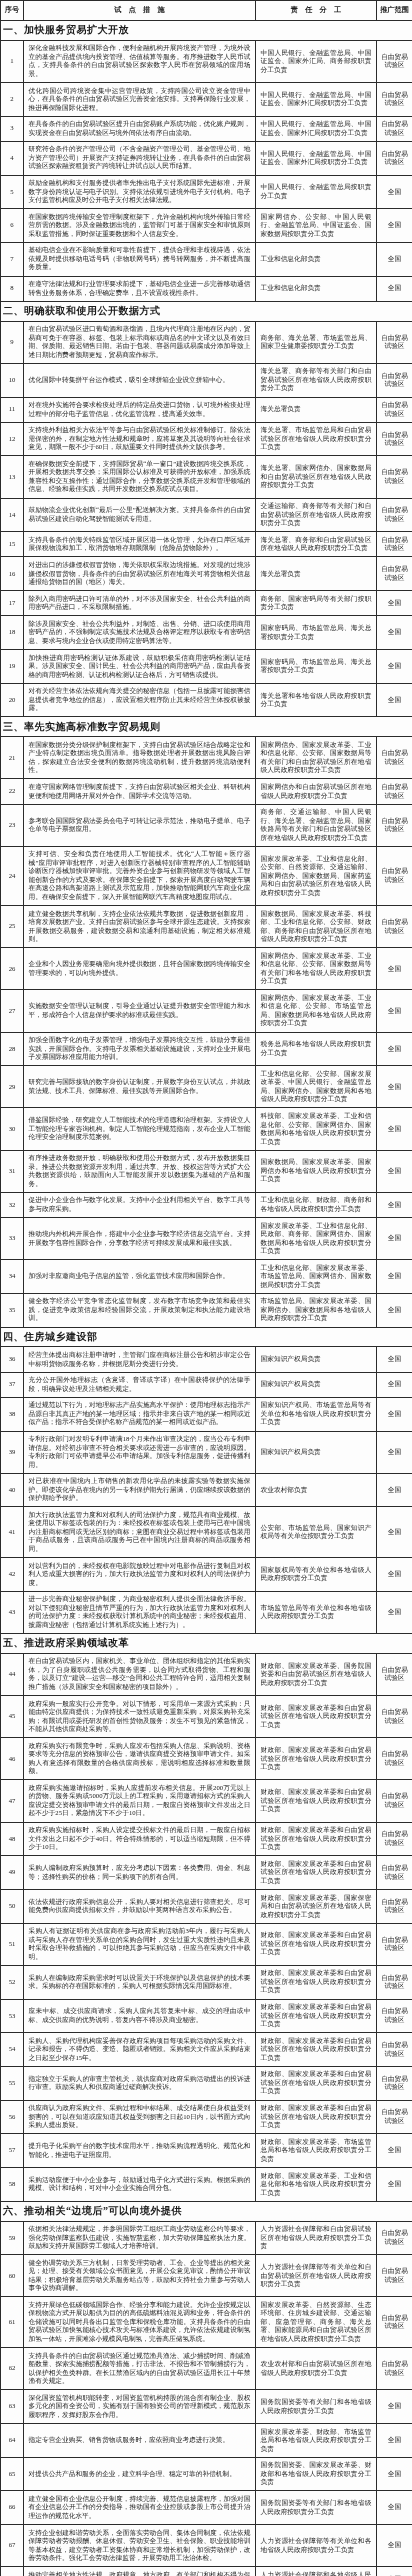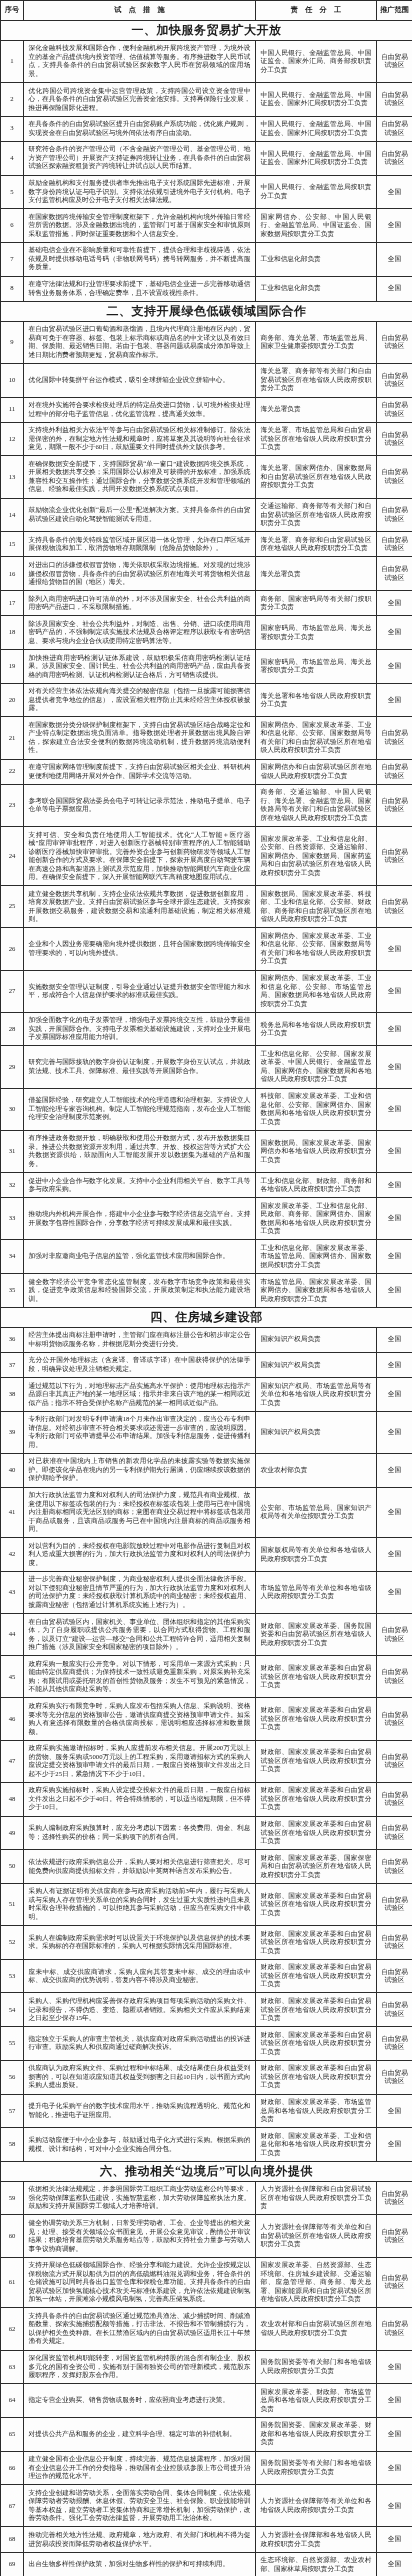--- a/index.html
+++ b/index.html
@@ -4,21 +4,21 @@
 <style>
   html,body{margin:0;padding:0;background:#fdfdfd;}
   body{width:412px;font-family:"Liberation Serif","DejaVu Serif",serif;color:#1c1c1c;}
   table{width:412px;border-collapse:collapse;table-layout:fixed;background:#fdfdfd;border:1px solid #2b2b2b;}
   col.c-no{width:23px;}
   col.c-measure{width:232px;}
   col.c-resp{width:121px;}
   col.c-scope{width:36px;}
   th,td{border:0.5px solid #2b2b2b;vertical-align:middle;font-size:6.7px;line-height:8.5px;padding:3.6px 4.6px;box-sizing:border-box;}
   thead th{font-weight:bold;text-align:center;font-size:7.2px;padding:5.2px 1px;}
-  td.section-title{font-weight:bold;text-align:center;font-size:12px;padding:5.2px 2.1px;letter-spacing:0.5px;}
+  td.section-title{font-weight:bold;text-align:left;font-size:10px;padding:5.2px 2.1px;letter-spacing:0.5px;}
   td.cell-no{text-align:center;padding:3.6px 1px;}
   td.cell-measure{text-align:justify;text-justify:inter-ideograph;}
   td.cell-resp{text-align:justify;text-justify:inter-ideograph;}
   td.cell-scope{text-align:center;padding:3.6px 2.1px;}
   tbody tr{page-break-inside:avoid;}
 </style>
 </head>
 <body>
 
 <table>
@@ -82,21 +82,21 @@
         <td class="cell-resp">工业和信息化部负责</td>
         <td class="cell-scope">全国</td>
       </tr>
       <tr>
         <td class="cell-no">8</td>
         <td class="cell-measure">在遵守法律法规和行业管理要求前提下，基础电信企业进一步完善移动通信转售业务服务体系，合理确定费率，且不设置歧视性条件。</td>
         <td class="cell-resp">工业和信息化部负责</td>
         <td class="cell-scope">全国</td>
       </tr>
       <tr>
-        <td colspan="4" class="section-title">二、支持开展绿色低碳领域国际合作</td>
+        <td colspan="4" class="section-title">二、明确获取和使用公开数据方式</td>
       </tr>
       <tr>
         <td class="cell-no">9</td>
         <td class="cell-measure">在自由贸易试验区进口葡萄酒和蒸馏酒，且境内代理商注册地在区内的，贸易商可免于在容器、标签、包装上标示商标或商品名的中文译文以及有效日期、保质期、最迟销售日期。若由于包装、容器问题或易腐成分添加导致上述日期比消费者预期更短，贸易商应作标示。</td>
         <td class="cell-resp">商务部、海关总署、市场监管总局、国家卫生健康委按职责分工负责</td>
         <td class="cell-scope">自由贸易试验区</td>
       </tr>
       <tr>
         <td class="cell-no">10</td>
         <td class="cell-measure">优化国际中转集拼平台运作模式，吸引全球拼箱企业设立拼箱中心。</td>
@@ -157,20 +157,23 @@
         <td class="cell-resp">国家密码局、市场监管总局、海关总署按职责分工负责</td>
         <td class="cell-scope">全国</td>
       </tr>
       <tr>
         <td class="cell-no">20</td>
         <td class="cell-measure">对有关经营主体依法依规向海关提交的秘密信息（包括一旦披露可能损害信息提供者竞争地位的信息），应设置相关程序防止其未经经营主体授权被披露。</td>
         <td class="cell-resp">海关总署和各地省级人民政府按职责分工负责</td>
         <td class="cell-scope">全国</td>
       </tr>
       <tr>
+        <td colspan="4" class="section-title">三、率先实施高标准数字贸易规则</td>
+      </tr>
+      <tr>
         <td class="cell-no">21</td>
         <td class="cell-measure">在国家数据分类分级保护制度框架下，支持自由贸易试验区结合战略定位和产业特点制定数据出境负面清单。指导数据处理者开展数据出境风险自评估，探索建立合法安全便利的数据跨境流动机制，提升数据跨境流动便利性。</td>
         <td class="cell-resp">国家网信办、国家发展改革委、工业和信息化部、公安部、国家数据局等有关部门和自由贸易试验区所在地省级人民政府按职责分工负责</td>
         <td class="cell-scope">自由贸易试验区</td>
       </tr>
       <tr>
         <td class="cell-no">22</td>
         <td class="cell-measure">在遵守国家网络管理制度前提下，支持自由贸易试验区相关企业、科研机构更便利地使用网络开展对外合作、国际学术交流等活动。</td>
         <td class="cell-resp">国家网信办和自由贸易试验区所在地省级人民政府按职责分工负责</td>
         <td class="cell-scope">自由贸易试验区</td>
@@ -296,20 +299,23 @@
         <td class="cell-no">42</td>
         <td class="cell-measure">对以营利为目的，未经授权在电影院放映过程中对电影作品进行复制且对权利人造成重大损害的行为，加大行政执法监管力度和对权利人的司法保护力度。</td>
         <td class="cell-resp">国家版权局等有关单位和各地省级人民政府按职责分工负责</td>
         <td class="cell-scope">全国</td>
       </tr>
       <tr>
         <td class="cell-no">43</td>
         <td class="cell-measure">进一步完善商业秘密保护制度，为商业秘密权利人提供全面法律救济手段。对以下侵犯商业秘密且情节严重的行为，加大行政执法监管力度和对权利人的司法保护力度：未经授权获取计算机系统中的商业秘密；未经授权盗用、披露商业秘密（包括通过计算机系统实施上述行为）。</td>
         <td class="cell-resp">市场监管总局等有关单位和各地省级人民政府按职责分工负责</td>
         <td class="cell-scope">全国</td>
+      </tr>
+      <tr>
+        <td colspan="4" class="section-title">五、推进政府采购领域改革</td>
       </tr>
       <tr>
         <td class="cell-no">44</td>
         <td class="cell-measure">在自由贸易试验区内，国家机关、事业单位、团体组织和指定的其他采购实体，为了自身履职或提供公共服务需要，以合同方式取得货物、工程和服务，以及订立“建设—运营—移交”合同和公共工程特许合同，适用相关复制推广措施（涉及国家安全和国家秘密的项目除外）。</td>
         <td class="cell-resp">财政部、国家发展改革委、国务院国资委和自由贸易试验区所在地省级人民政府按职责分工负责</td>
         <td class="cell-scope">自由贸易试验区</td>
       </tr>
       <tr>
         <td class="cell-no">45</td>
         <td class="cell-measure">政府采购一般应实行公开竞争。对以下情形，可采用单一来源方式采购：只能由特定供应商提供；为保持技术一致性或避免重新采购，对原采购补充采购；有限试用或委托研发的首创性货物及服务；发生不可预见的紧急情况，不能从其他供应商处采购等。</td>

